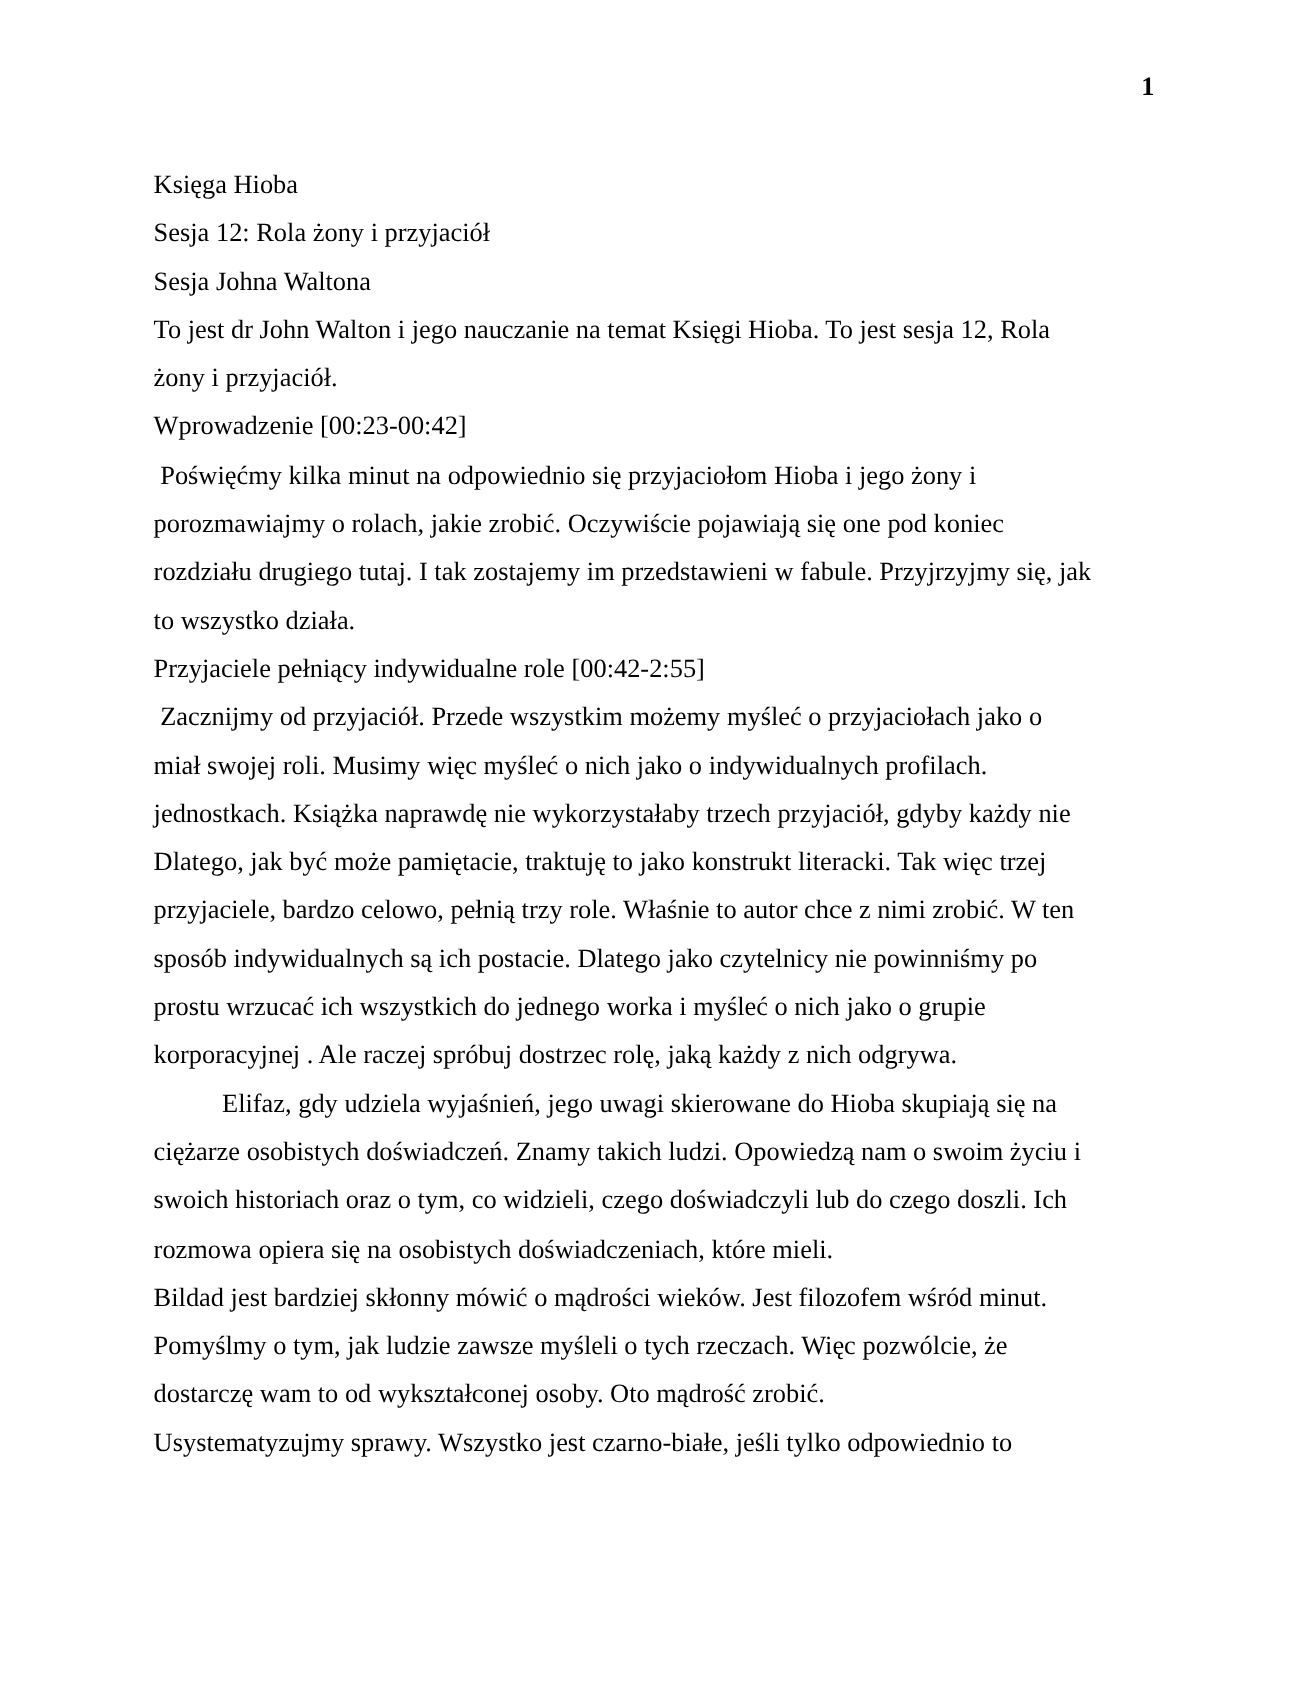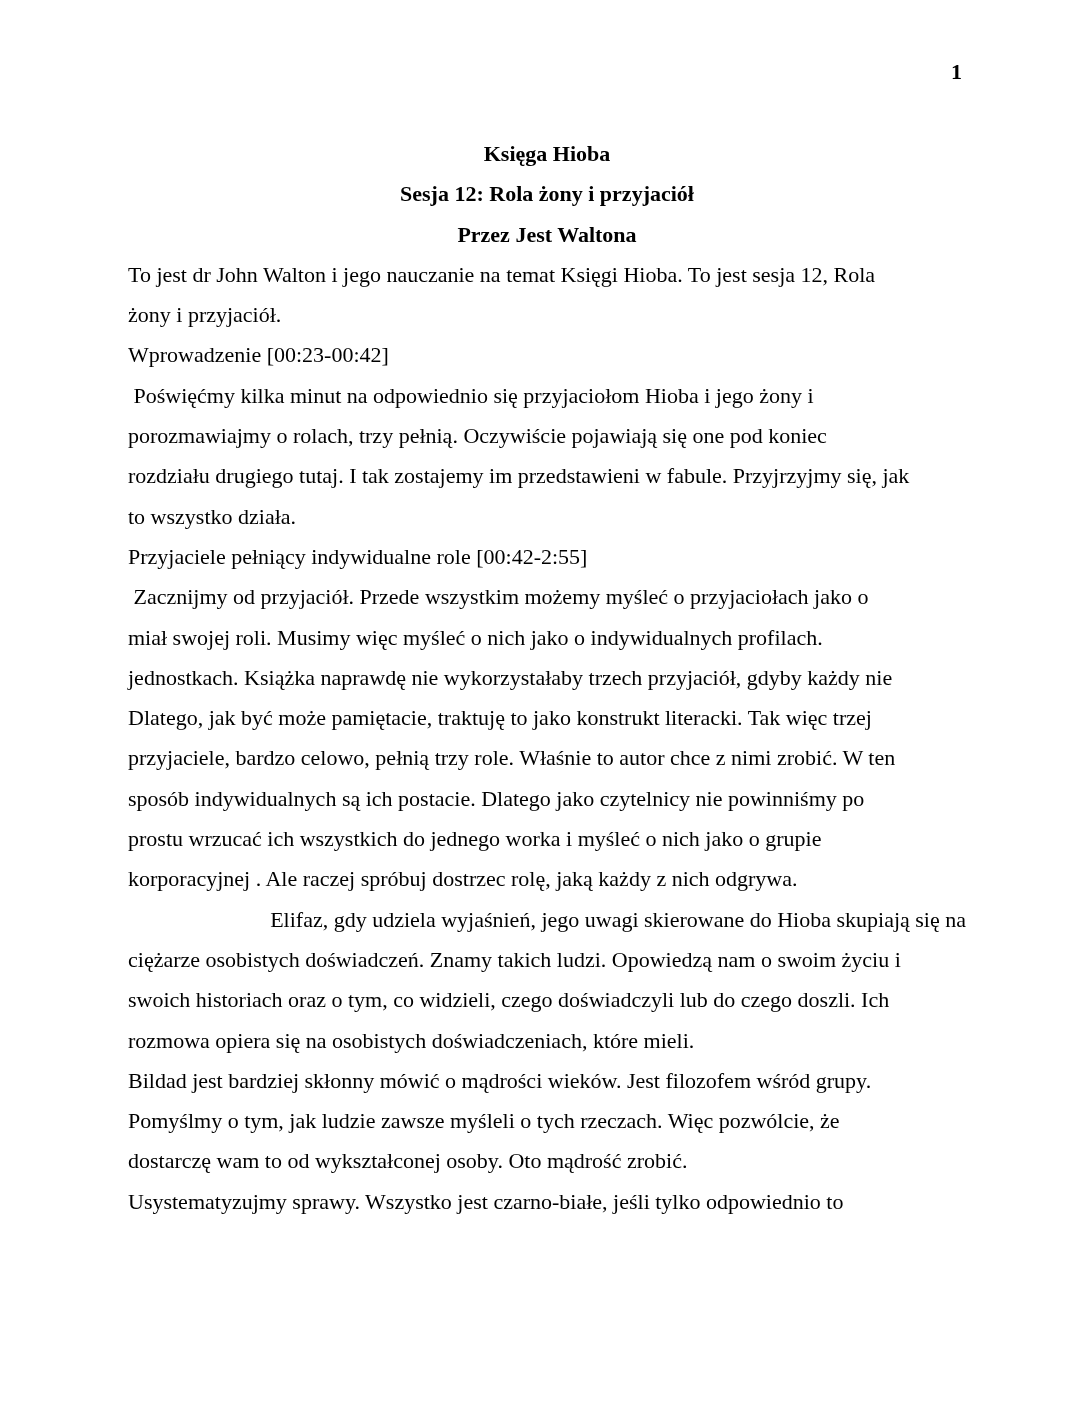--- a/index.html
+++ b/index.html
@@ -30,58 +30,56 @@
     left: 128px;
     top: 134px;
     width: 838px;
   }
   .line {
     white-space: pre;
     line-height: 40.3px;
     height: 40.3px;
   }
   .title-line {
-    font-weight: bold;
-    text-align: center;
+    font-weight: normal;
   }
   .heading {
     font-weight: normal;
   }
   .indent {
     padding-left: 57px;
-    text-align: right;
   }
 </style>
 </head>
 <body>
 
 <div class="page">
 
   <div class="page-number">1</div>
 
   <div class="content">
 
     <div>
       <div class="line title-line">Księga Hioba</div>
       <div class="line title-line">Sesja 12: Rola żony i przyjaciół</div>
-      <div class="line title-line">Przez Jest Waltona</div>
+      <div class="line title-line">Sesja Johna Waltona</div>
     </div>
 
     <div>
       <div class="line">To jest dr John Walton i jego nauczanie na temat Księgi Hioba. To jest sesja 12, Rola</div>
       <div class="line">żony i przyjaciół.</div>
     </div>
 
     <div>
       <div class="line heading">Wprowadzenie [00:23-00:42]</div>
     </div>
 
     <div>
       <div class="line"> Poświęćmy kilka minut na odpowiednio się przyjaciołom Hioba i jego żony i</div>
-      <div class="line">porozmawiajmy o rolach, trzy pełnią. Oczywiście pojawiają się one pod koniec</div>
+      <div class="line">porozmawiajmy o rolach, jakie zrobić. Oczywiście pojawiają się one pod koniec</div>
       <div class="line">rozdziału drugiego tutaj. I tak zostajemy im przedstawieni w fabule. Przyjrzyjmy się, jak</div>
       <div class="line">to wszystko działa.</div>
     </div>
 
     <div>
       <div class="line heading">Przyjaciele pełniący indywidualne role [00:42-2:55]</div>
     </div>
 
     <div>
       <div class="line"> Zacznijmy od przyjaciół. Przede wszystkim możemy myśleć o przyjaciołach jako o</div>
@@ -98,21 +96,21 @@
     </div>
 
     <div>
       <div class="line indent">Elifaz, gdy udziela wyjaśnień, jego uwagi skierowane do Hioba skupiają się na</div>
       <div class="line">ciężarze osobistych doświadczeń. Znamy takich ludzi. Opowiedzą nam o swoim życiu i</div>
       <div class="line">swoich historiach oraz o tym, co widzieli, czego doświadczyli lub do czego doszli. Ich</div>
       <div class="line">rozmowa opiera się na osobistych doświadczeniach, które mieli.</div>
     </div>
 
     <div>
-      <div class="line">Bildad jest bardziej skłonny mówić o mądrości wieków. Jest filozofem wśród grupy.</div>
+      <div class="line">Bildad jest bardziej skłonny mówić o mądrości wieków. Jest filozofem wśród minut.</div>
       <div class="line">Pomyślmy o tym, jak ludzie zawsze myśleli o tych rzeczach. Więc pozwólcie, że</div>
       <div class="line">dostarczę wam to od wykształconej osoby. Oto mądrość zrobić.</div>
     </div>
 
     <div>
       <div class="line">Usystematyzujmy sprawy. Wszystko jest czarno-białe, jeśli tylko odpowiednio to</div>
     </div>
 
   </div>
 </div>

